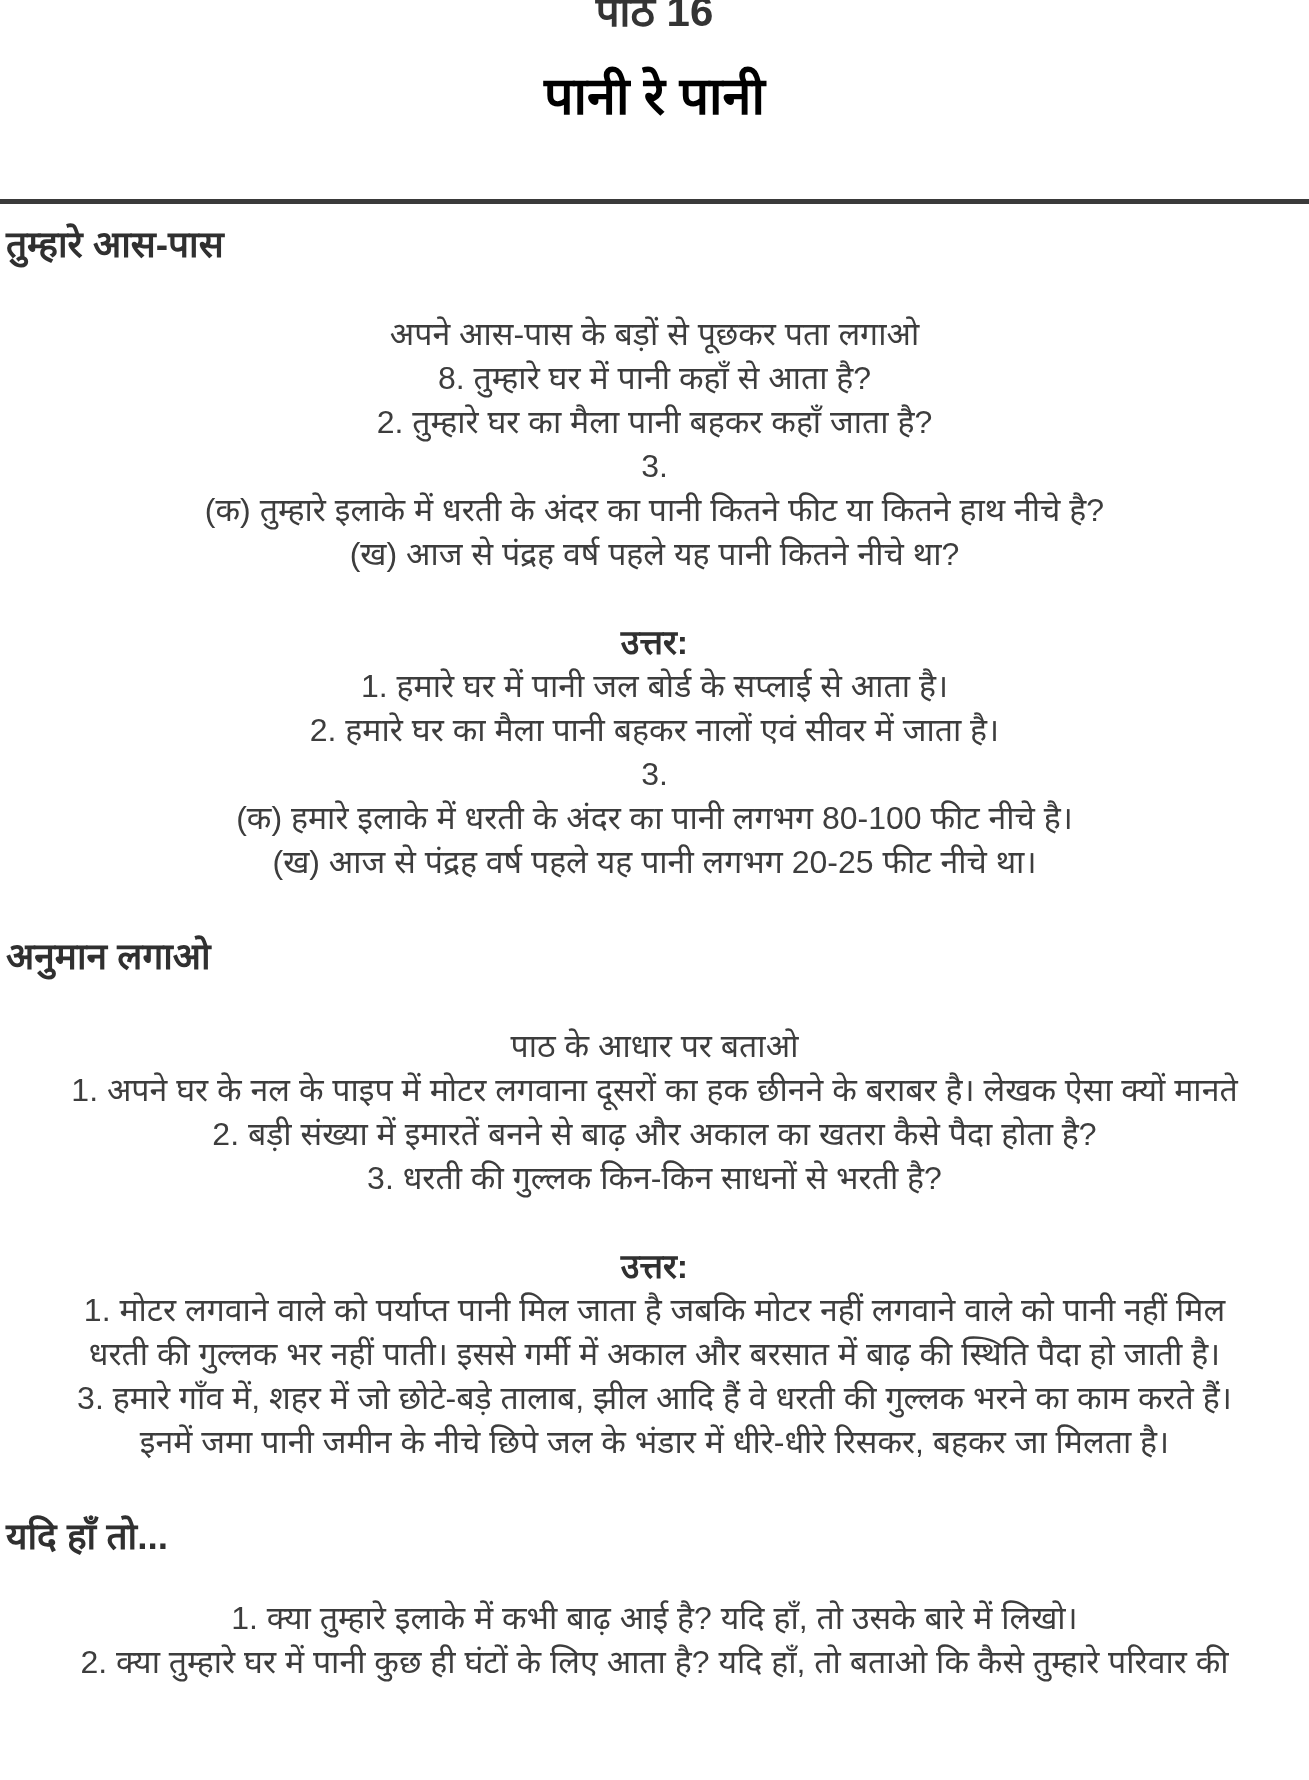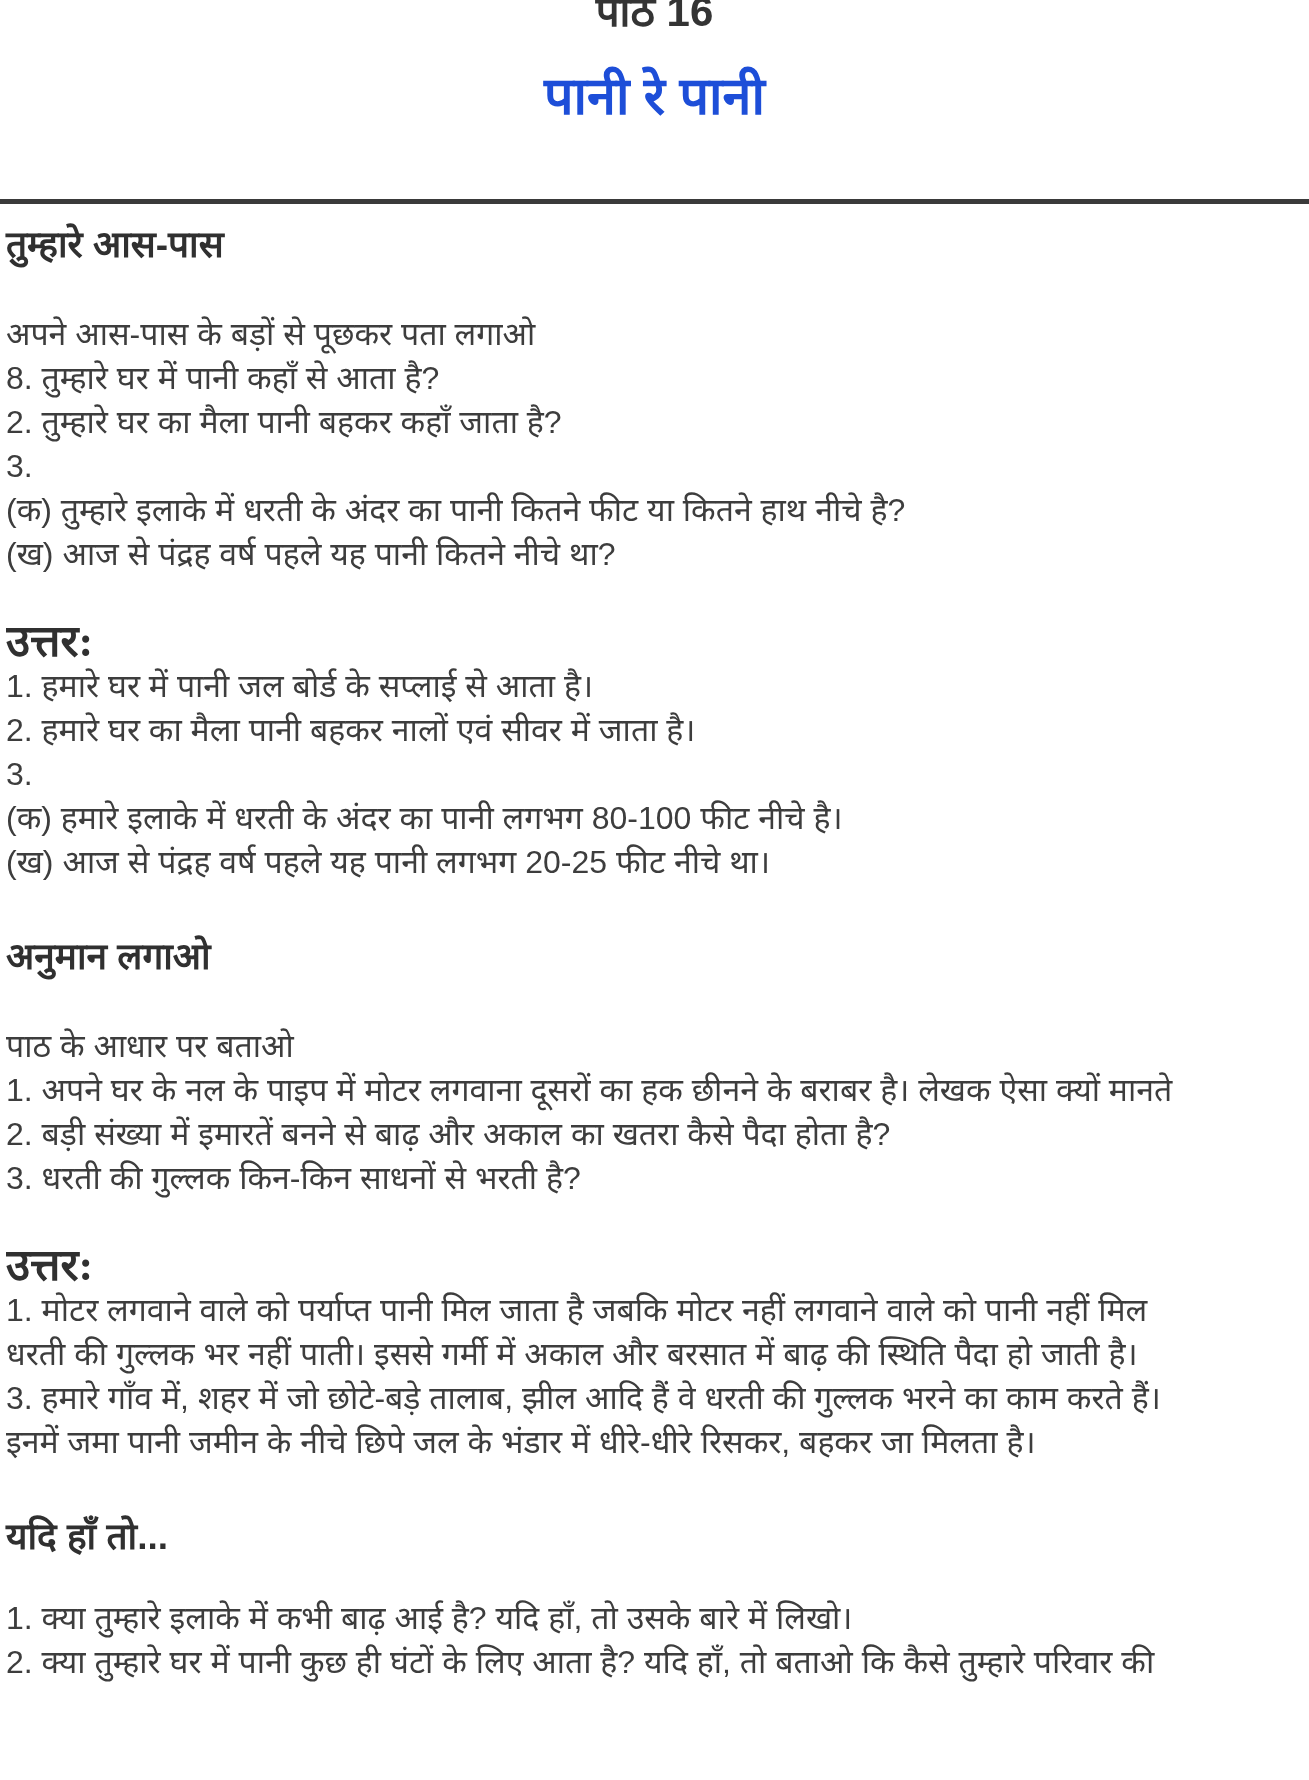--- a/index.html
+++ b/index.html
@@ -26,21 +26,21 @@
     margin-top: -9px;          
     color: #343434;
     white-space: nowrap;
   }
   .title {
     text-align: center;
     font-weight: bold;
     font-size: 52px;
     line-height: 54px;
     margin: 36px 0 14px 0;
-    color: #1d4ed8;
+    color: #000000;
     white-space: nowrap;
   }
   .rule {
     height: 5px;
     background: #3a3a3a;
     margin: 76px -6px 0 -6px;  
   }
   
   .sec-heading {
     margin: 50px 0 0 0;
@@ -59,26 +59,26 @@
   }
   .block.tight {
     margin-top: 36px;
   }
   .line {
     font-size: 32px;
     line-height: 44px;
     white-space: nowrap;
     overflow: hidden;
     color: #3d3d3d;
+    text-align: center;
   }
   .answer-label {
     font-weight: bold;
-    font-size: 44px;
+    font-size: 34px;
     color: #303030;
-    font-family: Liberation Serif, serif;
   }
 </style>
 </head>
 <body>
 
 <div class="page">
 
   <header>
     <div class="chapter">पाठ 16</div>
     <h1 class="title">पानी रे पानी</h1>

